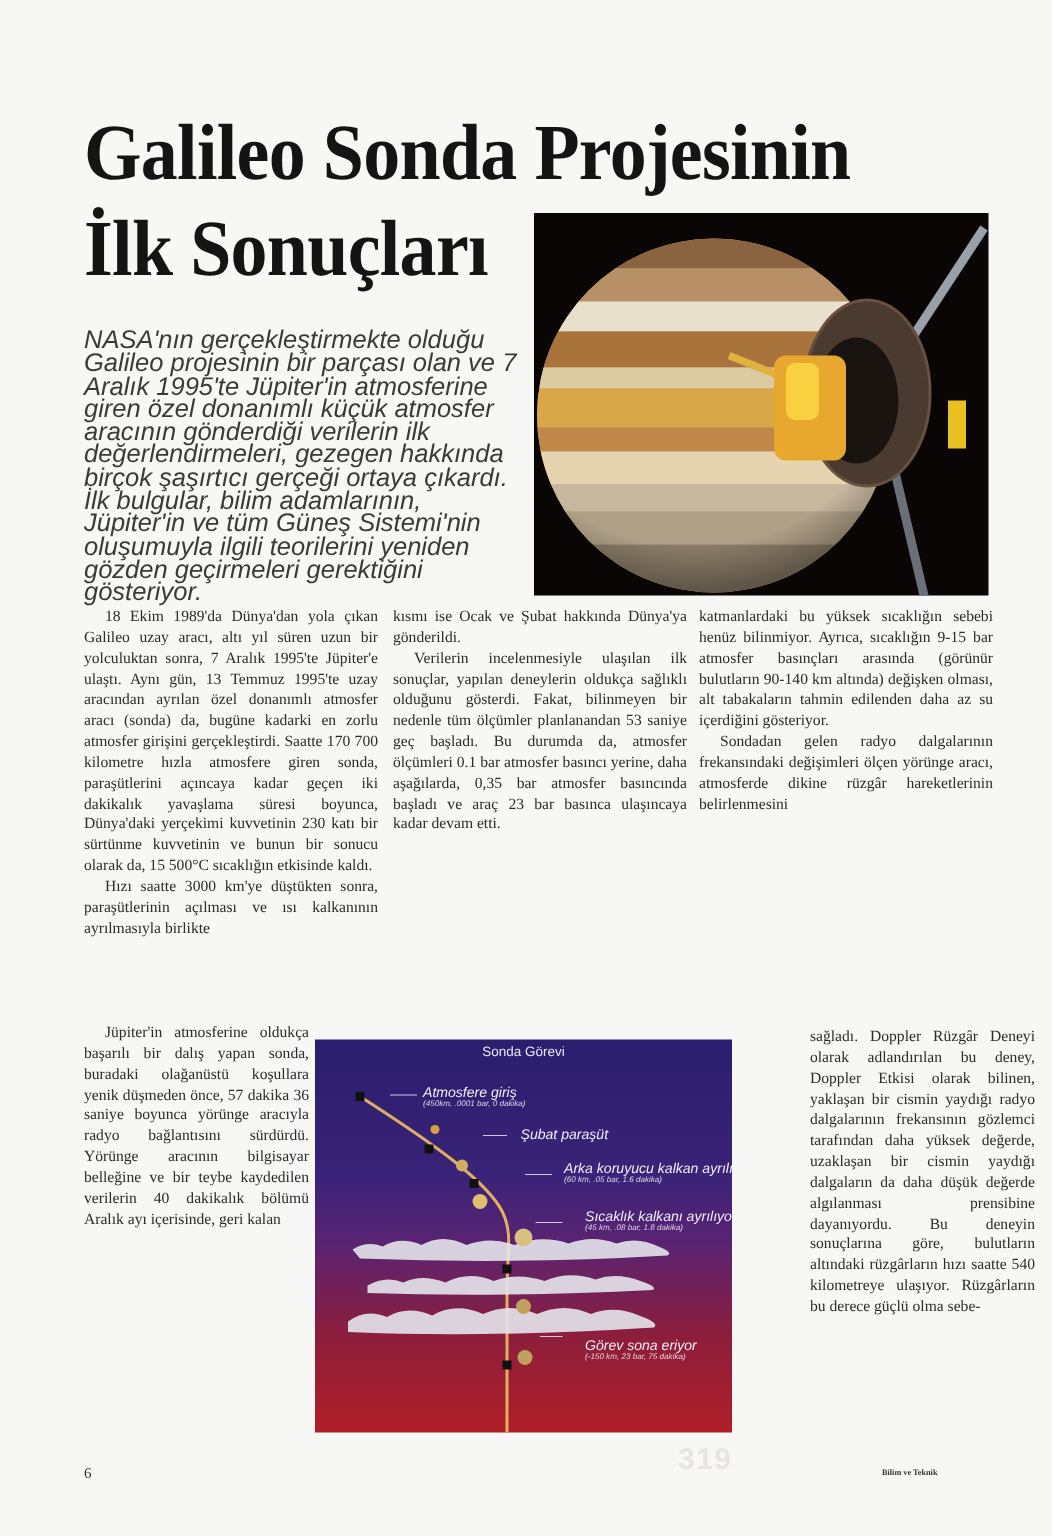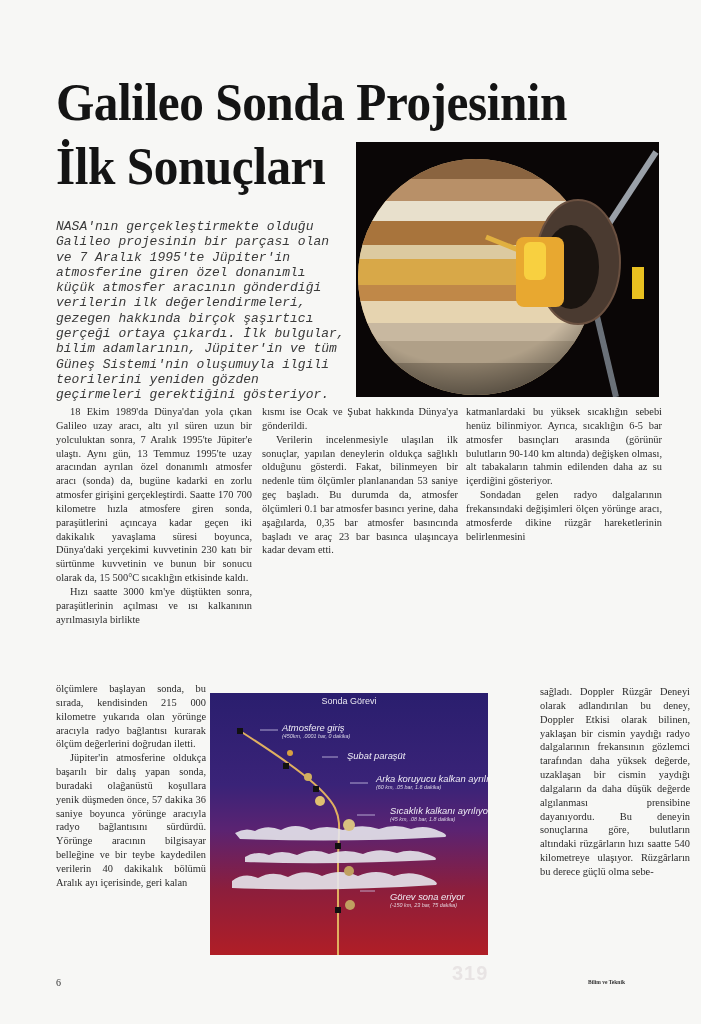--- a/index.html
+++ b/index.html
@@ -14,22 +14,22 @@
     transform: scaleX(0.93); transform-origin: left top;
   }
   .title .l1 { display: block; }
   .title .l2 { display: block; }
   .hero {
     position: absolute; left: 356px; top: 142px; width: 303px; height: 255px;
     background: #0a0606; overflow: hidden;
   }
   .lead {
     position: absolute; left: 56px; top: 219px; width: 290px;
-    font-family: Liberation Mono, monospace; font-style: italic;
-    font-size: 13px; line-height: 15.3px; color: #3a3a3a;
+    font-family: Liberation Sans, sans-serif; font-style: italic;
+    font-size: 17px; line-height: 15.3px; color: #3a3a3a;
   }
   .col {
     position: absolute; font-family: "Liberation Serif", serif;
     font-size: 10.4px; line-height: 13.85px; color: #2b2b2b; text-align: justify;
     hyphens: manual;
   }
   .col p { margin: 0; text-indent: 14px; }
   .col p.noindent { text-indent: 0; }
   #col1a { left: 56px; top: 405px; width: 196px; }
   #col1b { left: 56px; top: 682px; width: 150px; }
@@ -112,29 +112,28 @@
   </svg>
 </div>
 
 <div class="lead">NASA'nın gerçekleştirmekte olduğu Galileo projesinin bir parçası olan ve 7 Aralık 1995'te Jüpiter'in atmosferine giren özel donanımlı küçük atmosfer aracının gönderdiği verilerin ilk değerlendirmeleri, gezegen hakkında birçok şaşırtıcı gerçeği ortaya çıkardı. İlk bulgular, bilim adamlarının, Jüpiter'in ve tüm Güneş Sistemi'nin oluşumuyla ilgili teorilerini yeniden gözden geçirmeleri gerektiğini gösteriyor.</div>
 
 <div class="col" id="col1a">
   <p>18 Ekim 1989'da Dünya'dan yola çıkan Galileo uzay aracı, altı yıl süren uzun bir yolculuktan sonra, 7 Aralık 1995'te Jüpiter'e ulaştı. Aynı gün, 13 Temmuz 1995'te uzay aracından ayrılan özel donanımlı atmosfer aracı (sonda) da, bugüne kadarki en zorlu atmosfer girişini gerçekleştirdi. Saatte 170 700 kilometre hızla atmosfere giren sonda, paraşütlerini açıncaya kadar geçen iki dakikalık yavaşlama süresi boyunca, Dünya'daki yerçekimi kuvvetinin 230 katı bir sürtünme kuvvetinin ve bunun bir sonucu olarak da, 15 500°C sıcaklığın etkisinde kaldı.</p>
   <p>Hızı saatte 3000 km'ye düştükten sonra, paraşütlerinin açılması ve ısı kalkanının ayrılmasıyla birlikte</p>
 </div>
 <div class="col" id="col1b">
-  <p class="noindent">ölçümlere başlayan sonda, bu sırada, kendisinden 215 000 kilometre yukarıda olan yörünge aracıyla radyo bağlantısı kurarak ölçüm değerlerini doğrudan iletti.</p>
   <p>Jüpiter'in atmosferine oldukça başarılı bir dalış yapan sonda, buradaki olağanüstü koşullara yenik düşmeden önce, 57 dakika 36 saniye boyunca yörünge aracıyla radyo bağlantısını sürdürdü. Yörünge aracının bilgisayar belleğine ve bir teybe kaydedilen verilerin 40 dakikalık bölümü Aralık ayı içerisinde, geri kalan</p>
 </div>
 <div class="col" id="col2">
   <p class="noindent">kısmı ise Ocak ve Şubat hakkında Dünya'ya gönderildi.</p>
   <p>Verilerin incelenmesiyle ulaşılan ilk sonuçlar, yapılan deneylerin oldukça sağlıklı olduğunu gösterdi. Fakat, bilinmeyen bir nedenle tüm ölçümler planlanandan 53 saniye geç başladı. Bu durumda da, atmosfer ölçümleri 0.1 bar atmosfer basıncı yerine, daha aşağılarda, 0,35 bar atmosfer basıncında başladı ve araç 23 bar basınca ulaşıncaya kadar devam etti.</p>
 </div>
 <div class="col" id="col3a">
-  <p class="noindent">katmanlardaki bu yüksek sıcaklığın sebebi henüz bilinmiyor. Ayrıca, sıcaklığın 6-5 bar atmosfer basınçları arasında (görünür bulutların 90-140 km altında) değişken olması, alt tabakaların tahmin edilenden daha az su içerdiğini gösteriyor.</p>
+  <p class="noindent">katmanlardaki bu yüksek sıcaklığın sebebi henüz bilinmiyor. Ayrıca, sıcaklığın 9-15 bar atmosfer basınçları arasında (görünür bulutların 90-140 km altında) değişken olması, alt tabakaların tahmin edilenden daha az su içerdiğini gösteriyor.</p>
   <p>Sondadan gelen radyo dalgalarının frekansındaki değişimleri ölçen yörünge aracı, atmosferde dikine rüzgâr hareketlerinin belirlenmesini</p>
 </div>
 <div class="col" id="col3b">
   <p class="noindent">sağladı. Doppler Rüzgâr Deneyi olarak adlandırılan bu deney, Doppler Etkisi olarak bilinen, yaklaşan bir cismin yaydığı radyo dalgalarının frekansının gözlemci tarafından daha yüksek değerde, uzaklaşan bir cismin yaydığı dalgaların da daha düşük değerde algılanması prensibine dayanıyordu. Bu deneyin sonuçlarına göre, bulutların altındaki rüzgârların hızı saatte 540 kilometreye ulaşıyor. Rüzgârların bu derece güçlü olma sebe-</p>
 </div>
 
 <div class="diagram">
   <svg width="290" height="262" viewBox="0 0 290 262">
     <path d="M30 38 C 80 70, 115 95, 125 115 C 132 130, 128 140, 128 170 L 128 262" fill="none" stroke="#e0b060" stroke-width="2"></path>
     <g>

